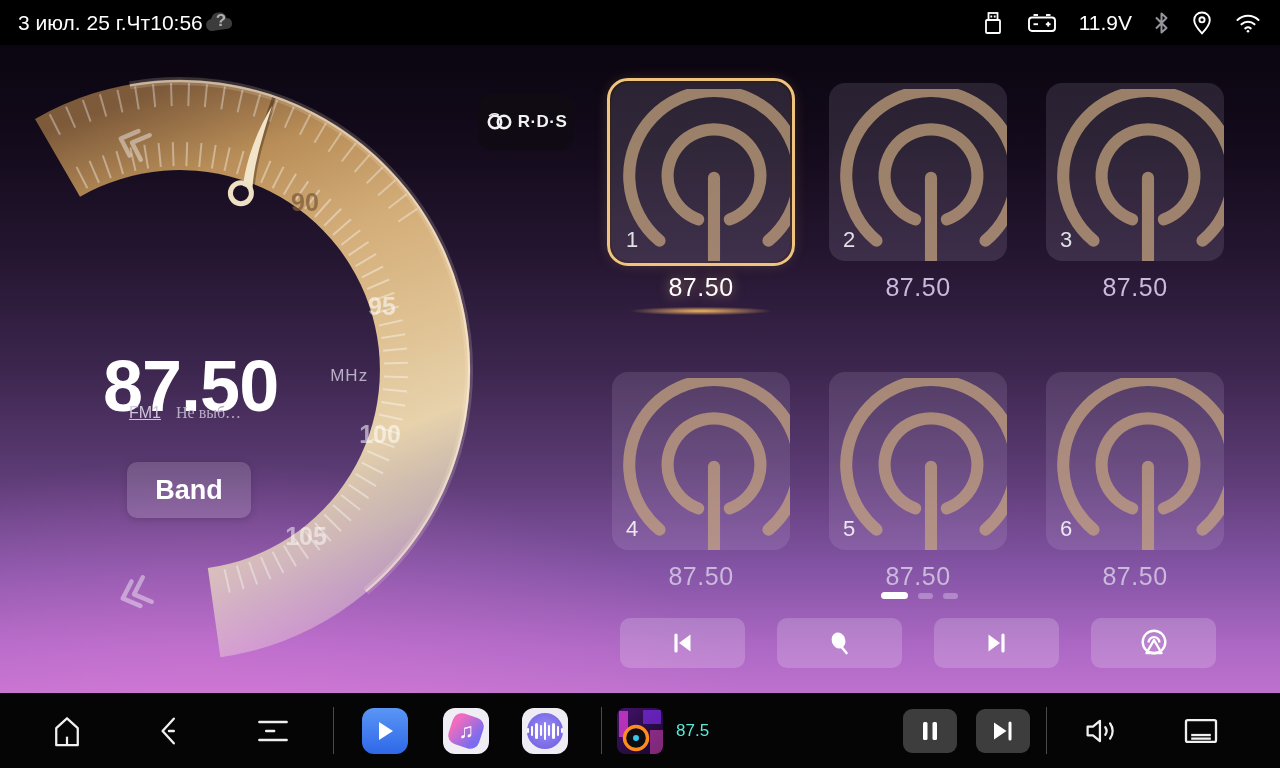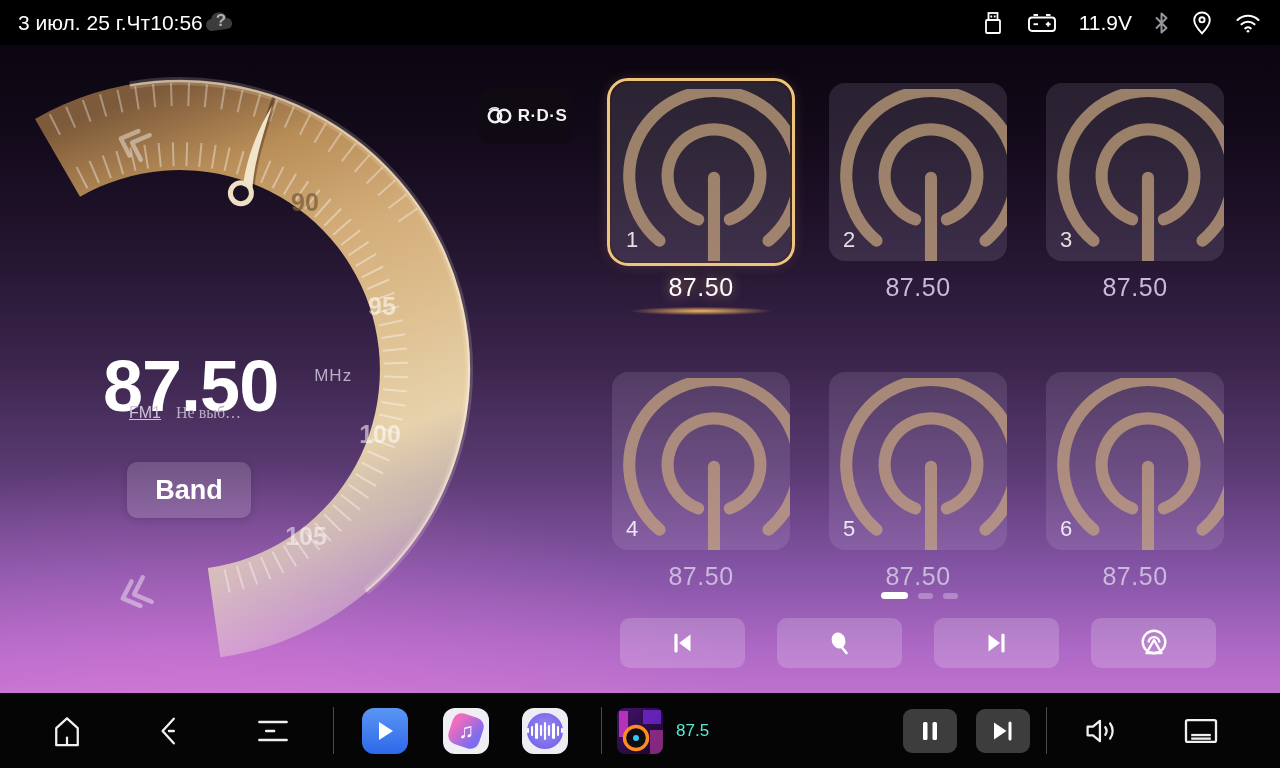--- a/index.html
+++ b/index.html
@@ -18,30 +18,30 @@
   
   .main{position:absolute;left:0;top:45px;width:1280px;height:648px;overflow:hidden;
     background:
       radial-gradient(900px 480px at 16% 110%, rgba(231,126,222,0.50), rgba(231,126,222,0) 62%),
       linear-gradient(180deg,#0a0510 0%,#140b1c 16%,#251631 33%,#3c264e 50%,#5c3b74 66%,#8454a5 81%,#ad68c5 93%,#bd72cd 100%);}
 
   .dial-svg{position:absolute;left:0;top:0;}
 
   .freq-big{position:absolute;left:103px;top:294px;color:#fff;font-size:72px;font-weight:700;
     letter-spacing:-1px;line-height:74px;display:flex;align-items:flex-end;}
-  .freq-unit{font-size:17px;font-weight:400;color:#b9aec6;letter-spacing:1px;margin-left:36px;
+  .freq-unit{font-size:17px;font-weight:400;color:#b9aec6;letter-spacing:1px;margin-left:52px;
     margin-bottom:10px;}
   .band-row{position:absolute;left:129px;top:359px;display:flex;gap:15px;font-size:16px;}
   .band-cur{color:#cfc5da;text-decoration:underline;}
   .station{color:#b8adc6;font-family:Liberation Serif, serif;}
   .band-btn{position:absolute;left:127px;top:417px;width:124px;height:56px;border-radius:10px;
     background:rgba(255,255,255,0.15);color:#fff;font-size:27px;font-weight:700;
     display:flex;align-items:center;justify-content:center;box-shadow:0 2px 8px rgba(0,0,0,0.15);}
 
-  .rds{position:absolute;left:478px;top:43px;width:96px;height:56px;border-radius:14px;
+  .rds{position:absolute;left:478px;top:49px;width:96px;height:56px;border-radius:14px;
     background:rgba(16,11,20,0.92);display:flex;align-items:center;justify-content:center;gap:3px;}
   .rds-label{color:#f2f2f2;font-size:17px;font-weight:700;letter-spacing:.5px;}
 
   
   .presets{position:absolute;left:612px;top:38px;width:614px;display:grid;
     grid-template-columns:178px 178px 178px;column-gap:39px;row-gap:56px;}
   .preset-cell{width:178px;}
   .tile{position:relative;width:178px;height:178px;border-radius:16px;overflow:hidden;
     background:rgba(226,212,238,0.13);}
   .tile .antenna{position:absolute;right:-30px;bottom:-46px;}

